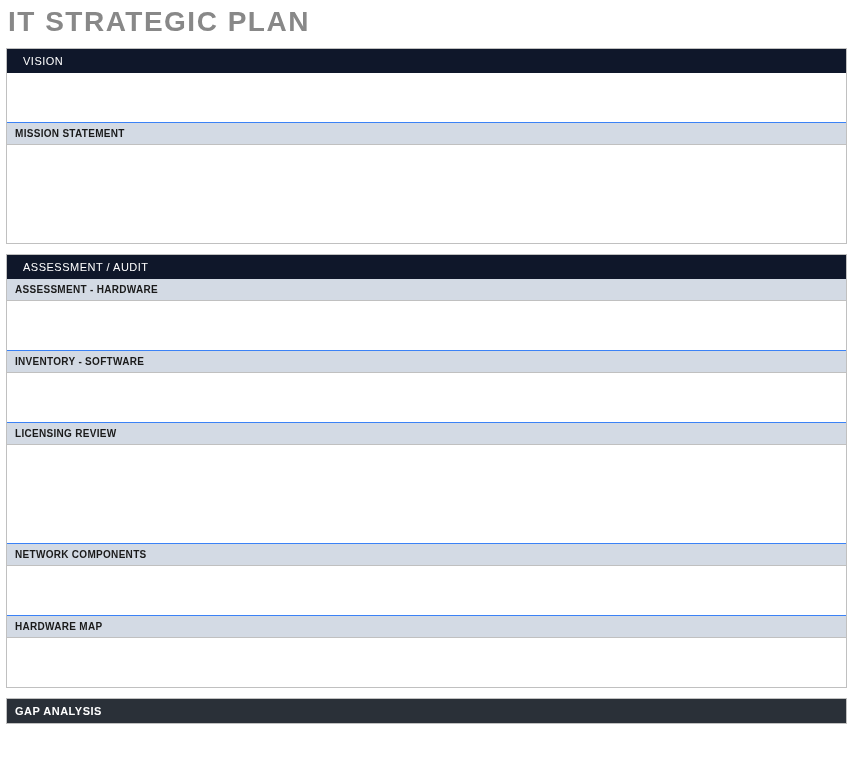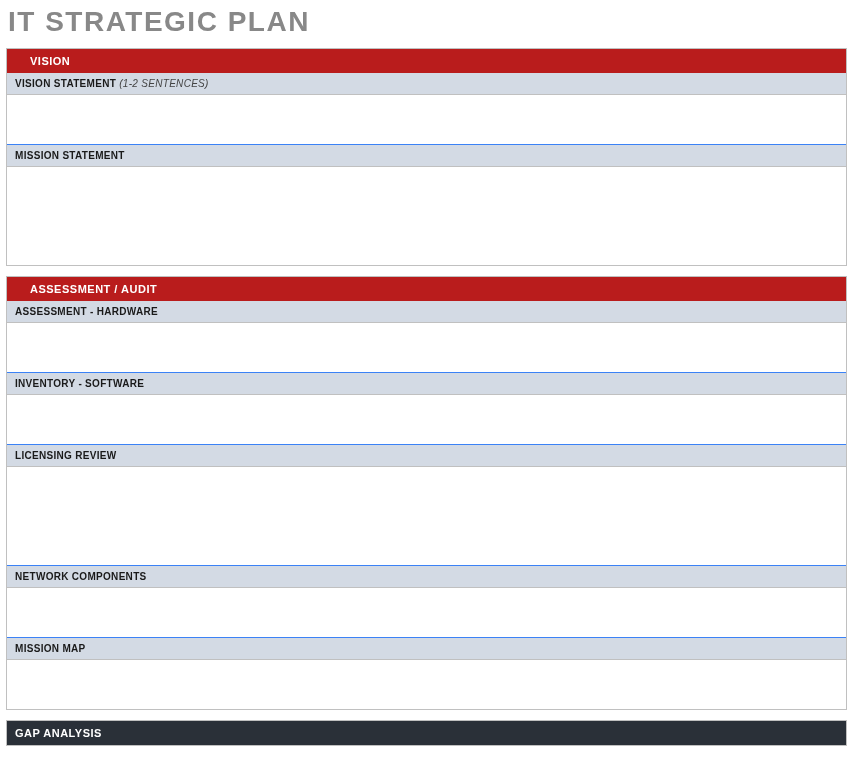--- a/index.html
+++ b/index.html
@@ -17,26 +17,26 @@
       font-size: 28px;
       font-weight: bold;
       letter-spacing: 1.5px;
       padding: 6px 8px 10px 8px;
     }
     .section {
       border: 1px solid #c0c0c0;
       margin: 0 6px 10px 6px;
     }
     .section-header {
-      background: #b91c1c;
+      background: #0f172a;
       color: #ffffff;
       font-size: 11px;
-      font-weight: bold;
+      font-weight: normal;
       letter-spacing: 0.5px;
-      padding: 6px 23px;
+      padding: 6px 16px;
     }
     .section-header-standalone {
       background: #2a3038;
       color: #ffffff;
       font-size: 11px;
       font-weight: bold;
       letter-spacing: 0.5px;
       padding: 6px 8px;
       margin: 0 6px 0 6px;
       border: 1px solid #c0c0c0;
@@ -68,24 +68,20 @@
     }
   </style>
 </head>
 <body>
 
 <div class="page-title">IT STRATEGIC PLAN</div>
 
 <div class="section">
   <div class="section-header">VISION</div>
 
-  <div class="subsection-header first">
-    <span>VISION STATEMENT</span>
-    <span class="hint">(1-2 SENTENCES)</span>
-  </div>
   <div class="field-area"></div>
 
   <div class="subsection-header">MISSION STATEMENT</div>
   <div class="field-area"></div>
 
   <div class="field-area"></div>
 </div>
 
 <div class="section">
   <div class="section-header">ASSESSMENT / AUDIT</div>
@@ -97,17 +93,17 @@
   <div class="field-area"></div>
 
   <div class="subsection-header">LICENSING REVIEW</div>
   <div class="field-area"></div>
 
   <div class="field-area"></div>
 
   <div class="subsection-header">NETWORK COMPONENTS</div>
   <div class="field-area"></div>
 
-  <div class="subsection-header">MISSION MAP</div>
+  <div class="subsection-header">HARDWARE MAP</div>
   <div class="field-area"></div>
 </div>
 
 <div class="section-header-standalone">GAP ANALYSIS</div>
 
 </body></html>

